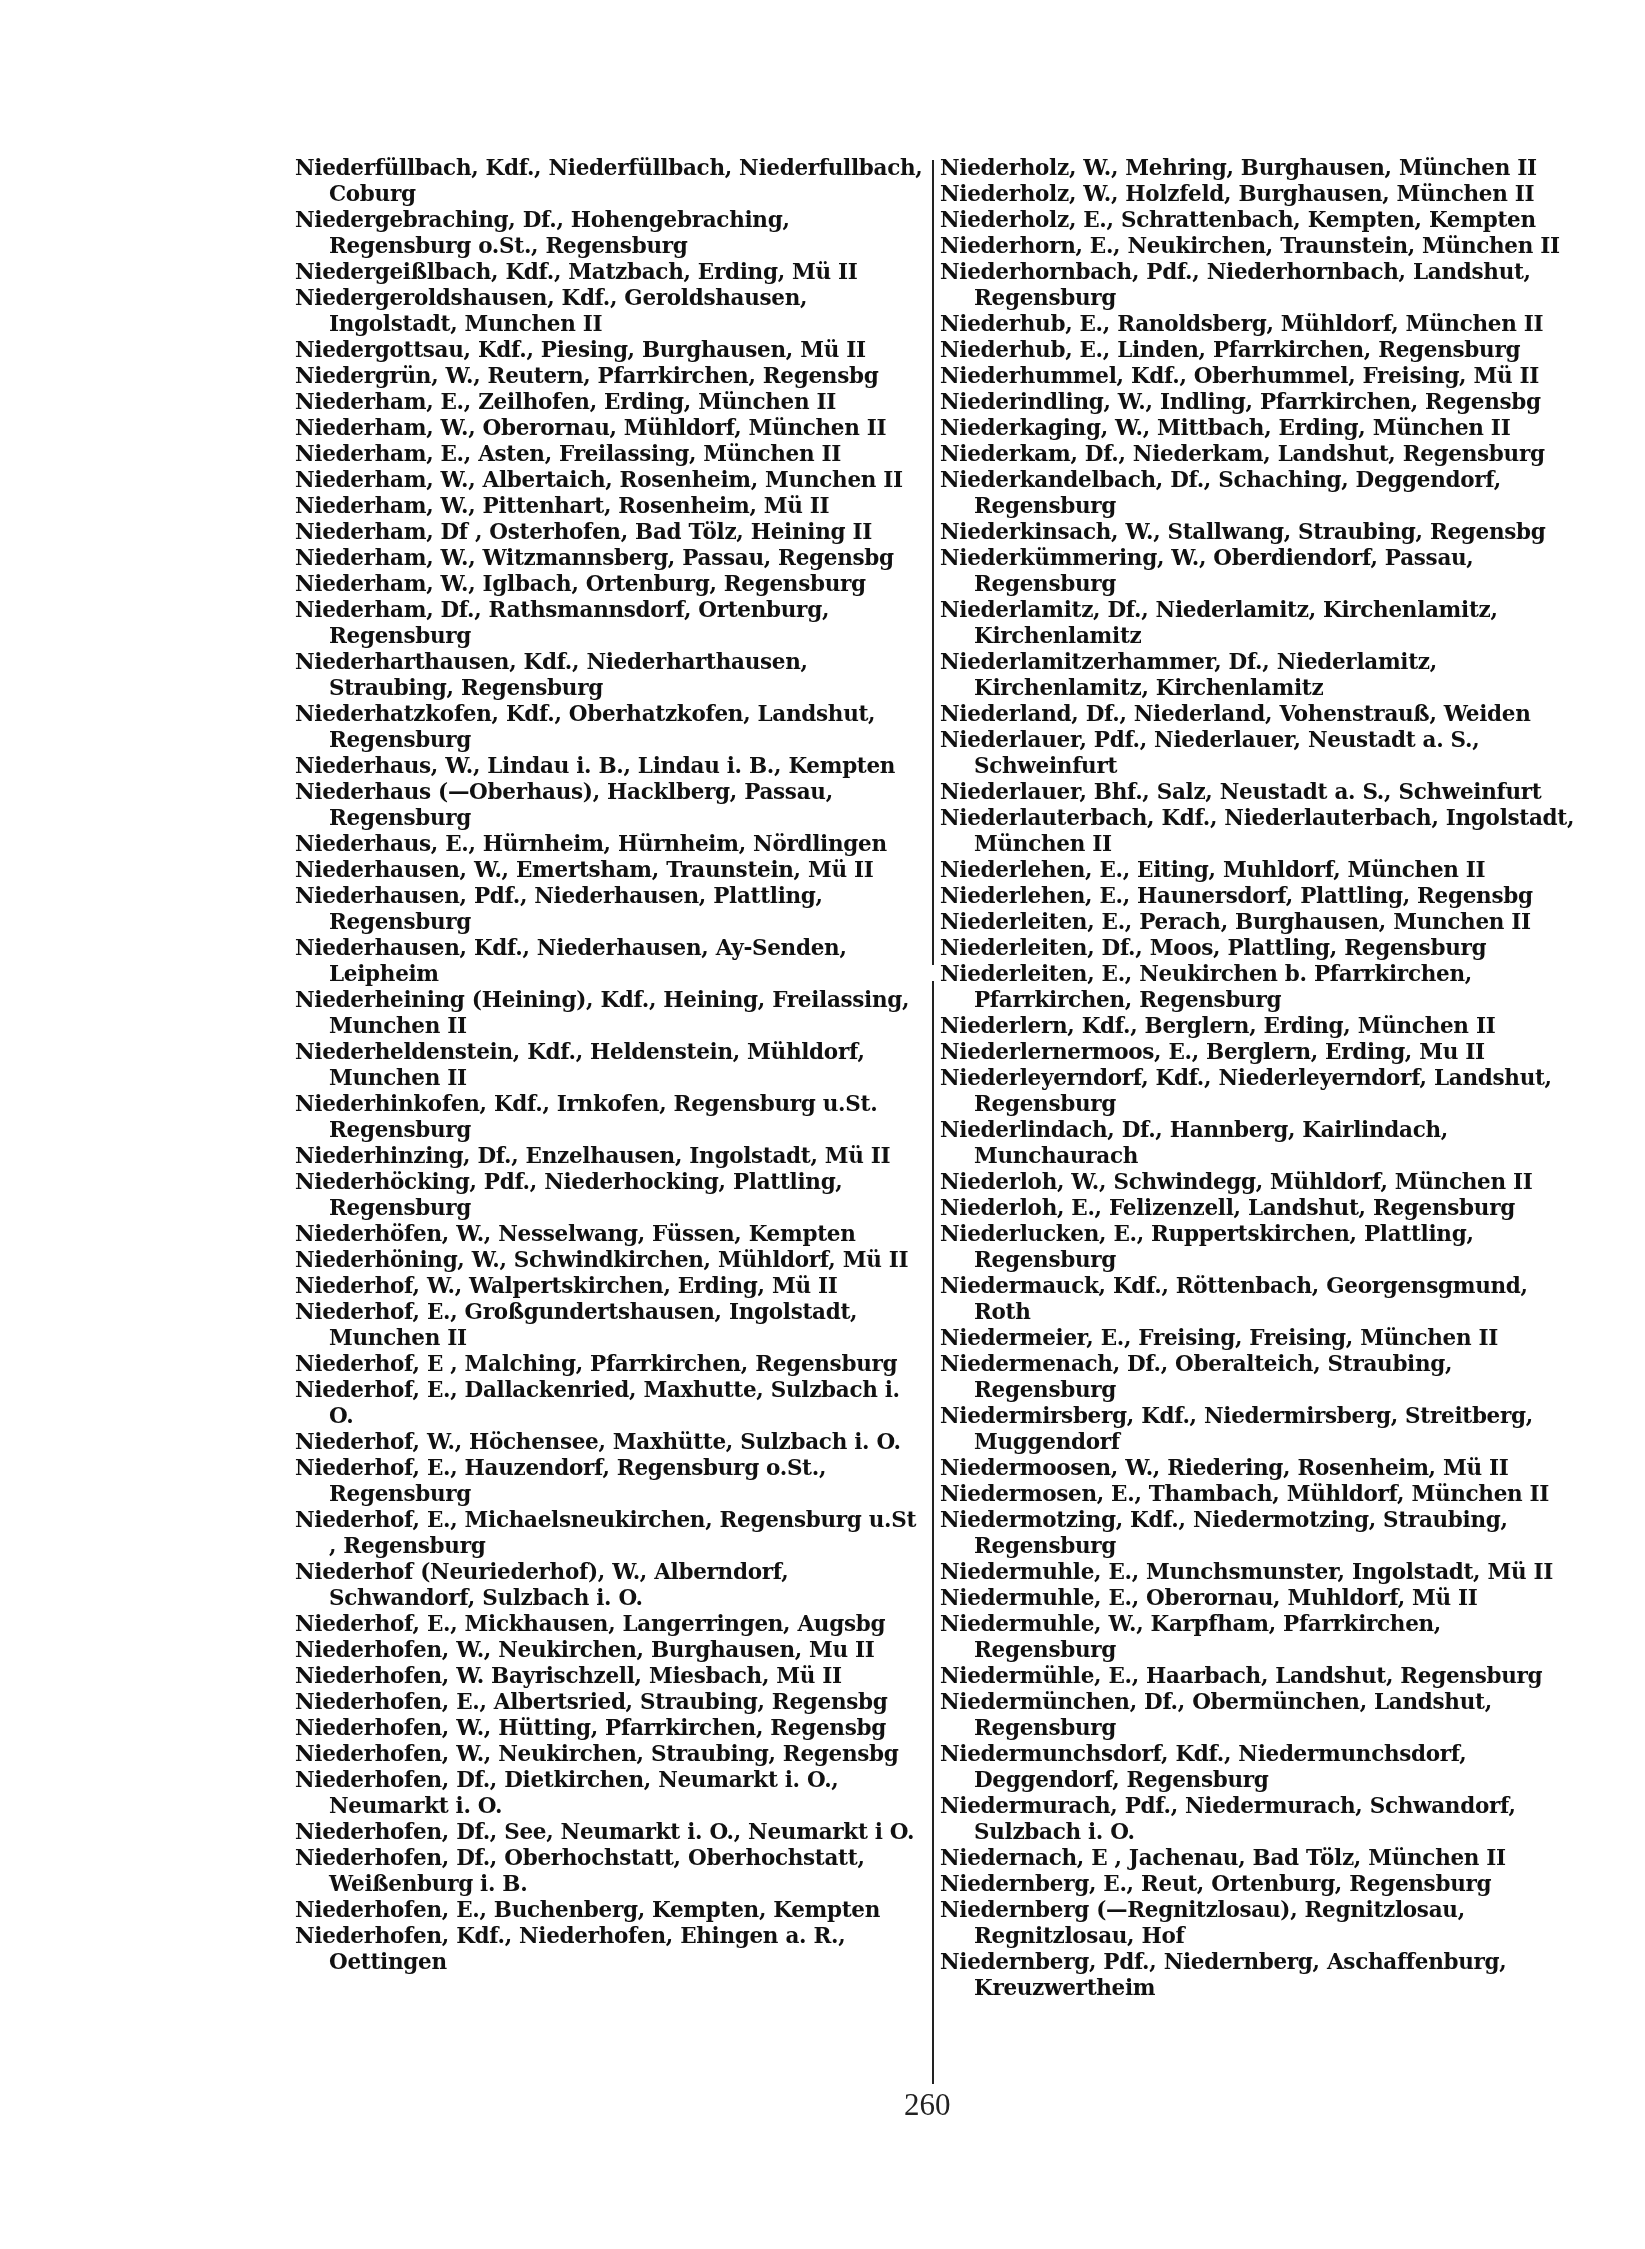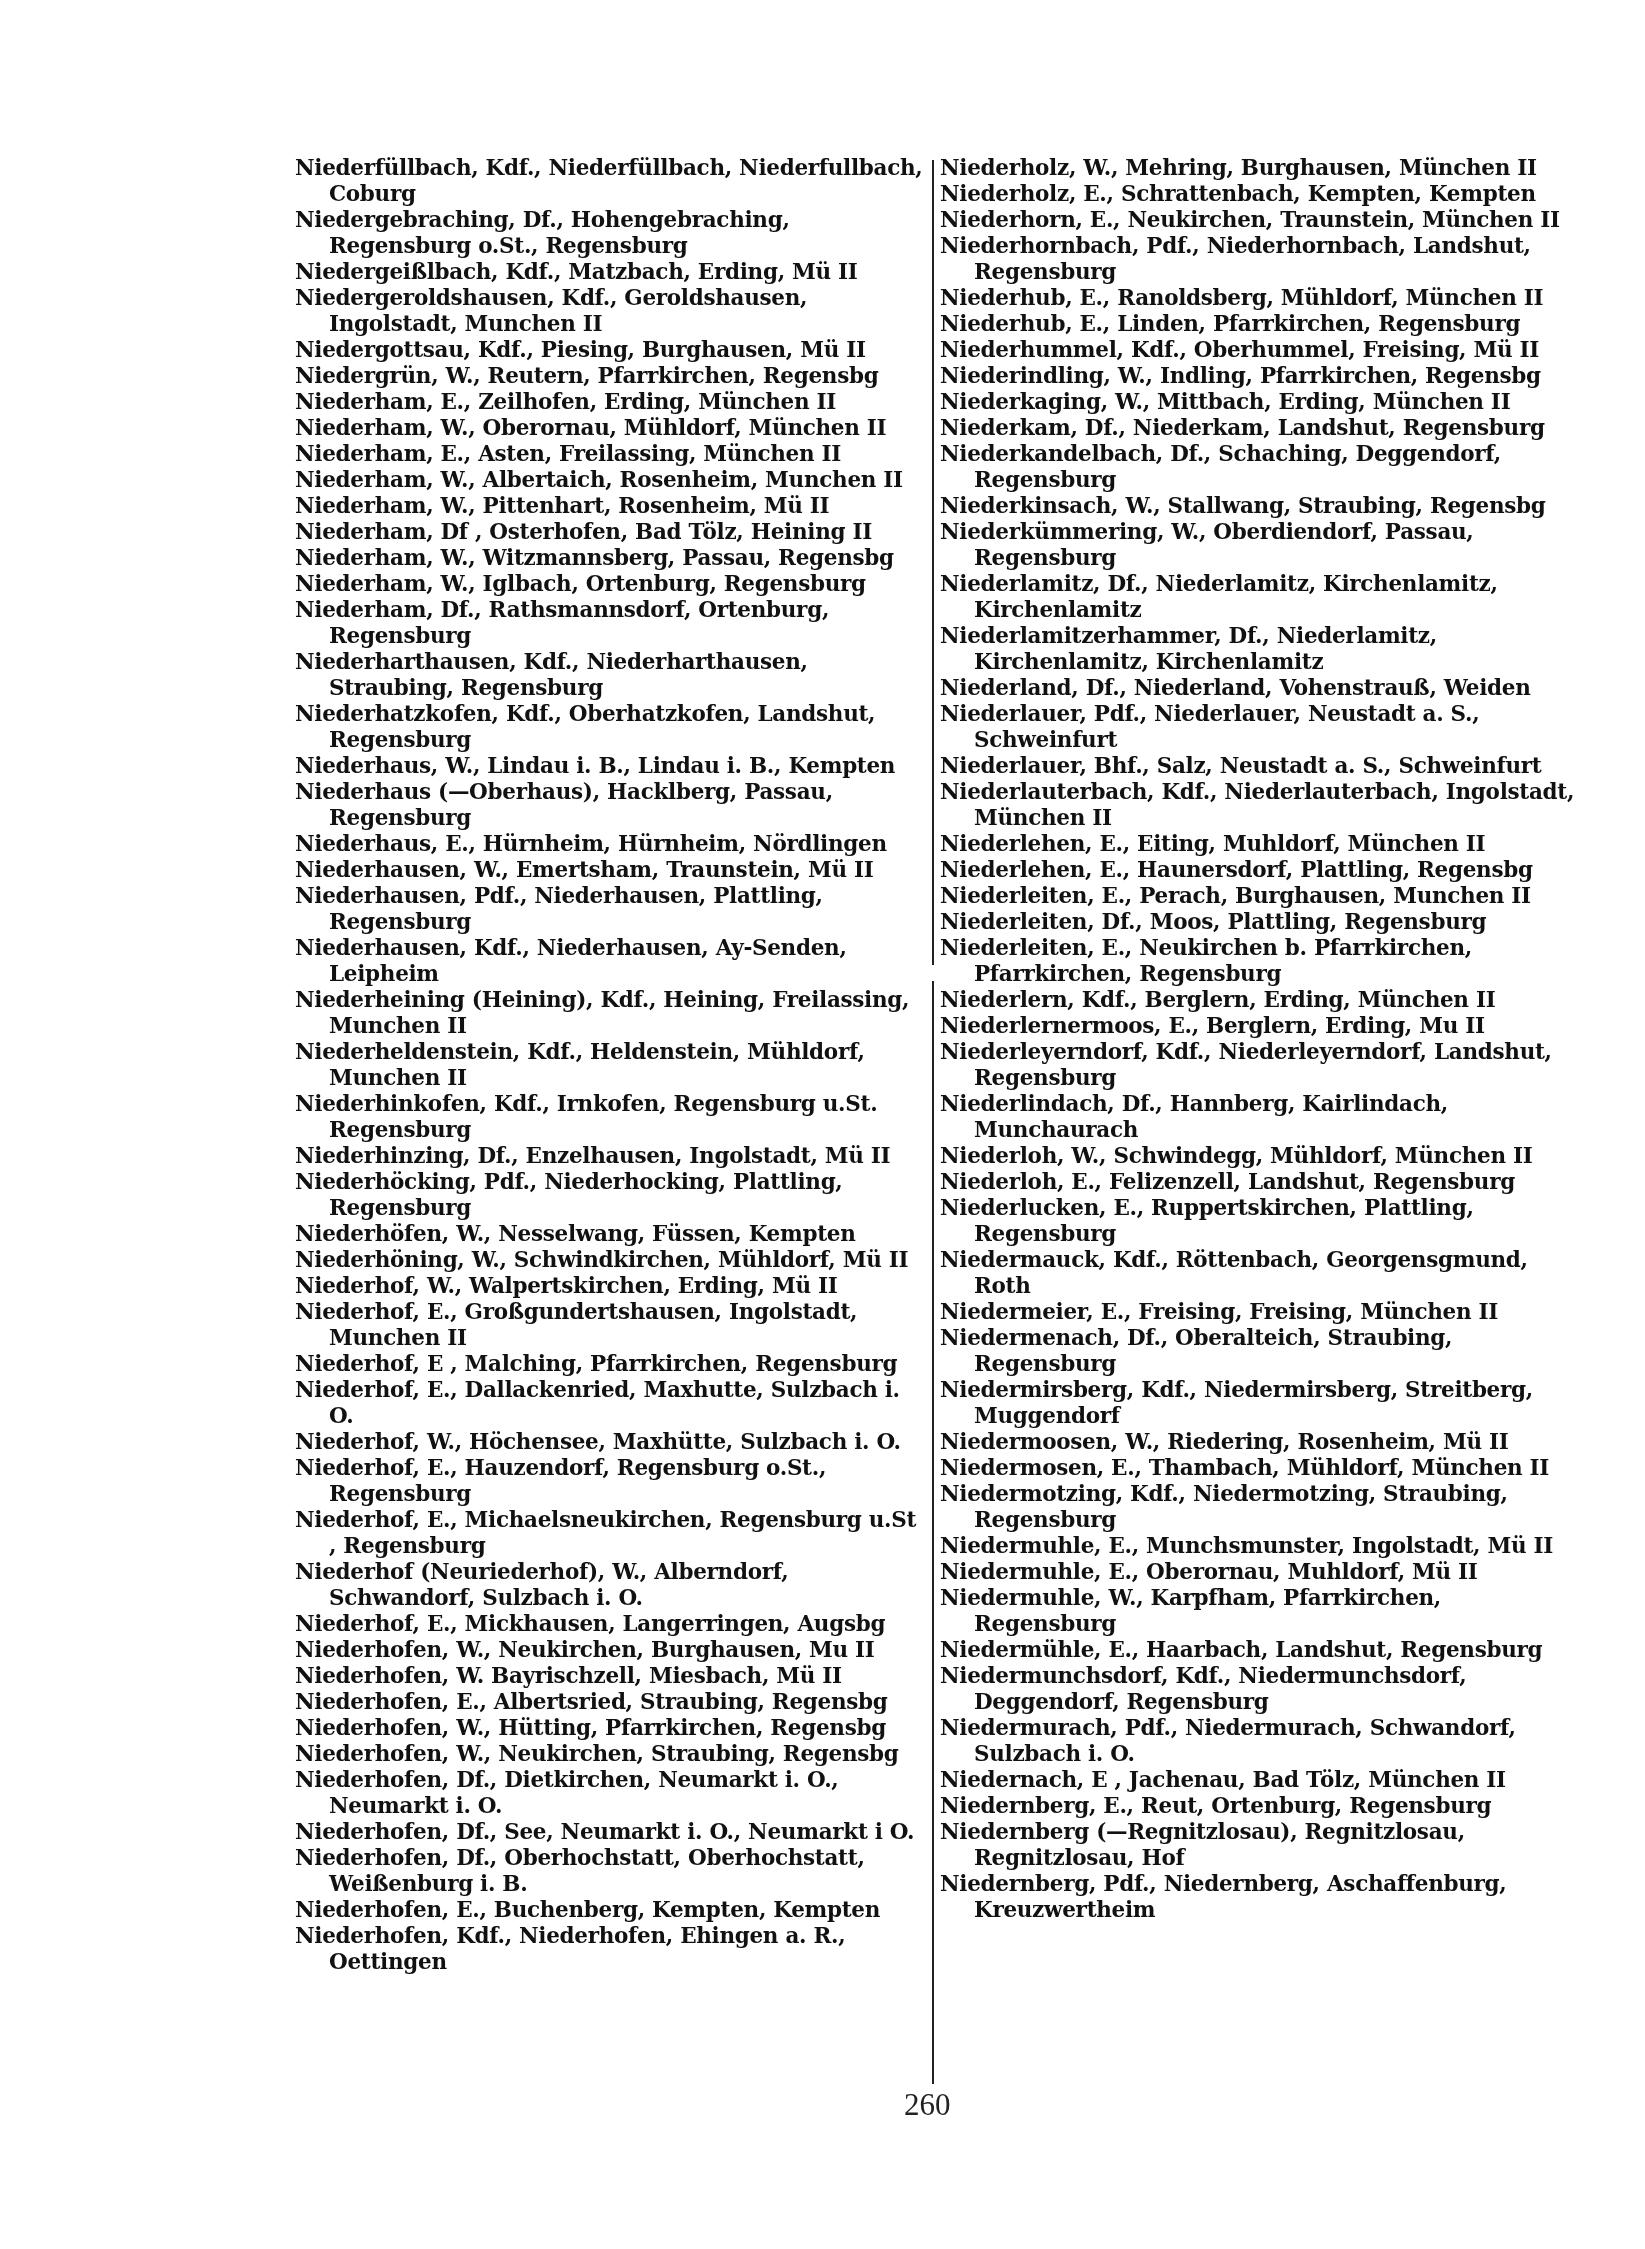--- a/index.html
+++ b/index.html
@@ -76,20 +76,21 @@
       <p class="entry">Niederhofen, Df., Dietkirchen, Neumarkt i. O., Neumarkt i. O.</p>
       <p class="entry">Niederhofen, Df., See, Neumarkt i. O., Neumarkt i O.</p>
       <p class="entry">Niederhofen, Df., Oberhochstatt, Oberhochstatt, Weißenburg i. B.</p>
       <p class="entry">Niederhofen, E., Buchenberg, Kempten, Kempten</p>
       <p class="entry">Niederhofen, Kdf., Niederhofen, Ehingen a. R., Oettingen</p>
     </div>
   <div class="divider"></div>
   <div class="divider d2"></div>
   <div class="column col-right" id="col-right">
       <p class="entry">Niederholz, W., Mehring, Burghausen, München II</p>
+      <p class="entry">Niederholz, W., Holzfeld, Burghausen, München II</p>
       <p class="entry">Niederholz, E., Schrattenbach, Kempten, Kempten</p>
       <p class="entry">Niederhorn, E., Neukirchen, Traunstein, München II</p>
       <p class="entry">Niederhornbach, Pdf., Niederhornbach, Landshut, Regensburg</p>
       <p class="entry">Niederhub, E., Ranoldsberg, Mühldorf, München II</p>
       <p class="entry">Niederhub, E., Linden, Pfarrkirchen, Regensburg</p>
       <p class="entry">Niederhummel, Kdf., Oberhummel, Freising, Mü II</p>
       <p class="entry">Niederindling, W., Indling, Pfarrkirchen, Regensbg</p>
       <p class="entry">Niederkaging, W., Mittbach, Erding, München II</p>
       <p class="entry">Niederkam, Df., Niederkam, Landshut, Regensburg</p>
       <p class="entry">Niederkandelbach, Df., Schaching, Deggendorf, Regensburg</p>
@@ -117,20 +118,21 @@
       <p class="entry">Niedermeier, E., Freising, Freising, München II</p>
       <p class="entry">Niedermenach, Df., Oberalteich, Straubing, Regensburg</p>
       <p class="entry">Niedermirsberg, Kdf., Niedermirsberg, Streitberg, Muggendorf</p>
       <p class="entry">Niedermoosen, W., Riedering, Rosenheim, Mü II</p>
       <p class="entry">Niedermosen, E., Thambach, Mühldorf, München II</p>
       <p class="entry">Niedermotzing, Kdf., Niedermotzing, Straubing, Regensburg</p>
       <p class="entry">Niedermuhle, E., Munchsmunster, Ingolstadt, Mü II</p>
       <p class="entry">Niedermuhle, E., Oberornau, Muhldorf, Mü II</p>
       <p class="entry">Niedermuhle, W., Karpfham, Pfarrkirchen, Regensburg</p>
       <p class="entry">Niedermühle, E., Haarbach, Landshut, Regensburg</p>
+      <p class="entry">Niedermünchen, Df., Obermünchen, Landshut, Regensburg</p>
       <p class="entry">Niedermunchsdorf, Kdf., Niedermunchsdorf, Deggendorf, Regensburg</p>
       <p class="entry">Niedermurach, Pdf., Niedermurach, Schwandorf, Sulzbach i. O.</p>
       <p class="entry">Niedernach, E , Jachenau, Bad Tölz, München II</p>
       <p class="entry">Niedernberg, E., Reut, Ortenburg, Regensburg</p>
       <p class="entry">Niedernberg (—Regnitzlosau), Regnitzlosau, Regnitzlosau, Hof</p>
       <p class="entry">Niedernberg, Pdf., Niedernberg, Aschaffenburg, Kreuzwertheim</p>
     </div>
   <div class="page-number">260</div>
 </div>
 

